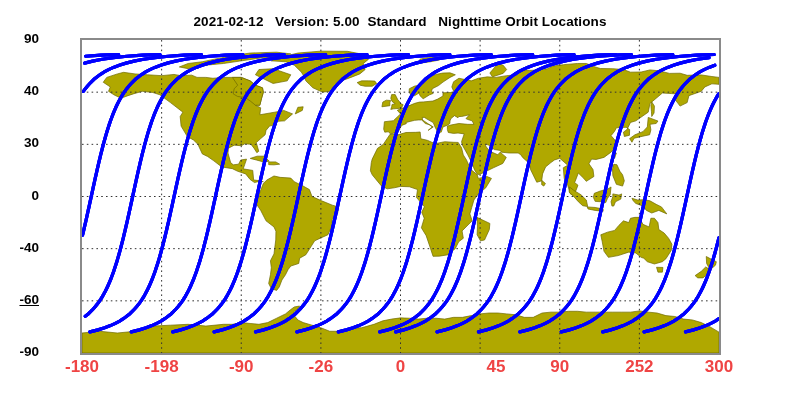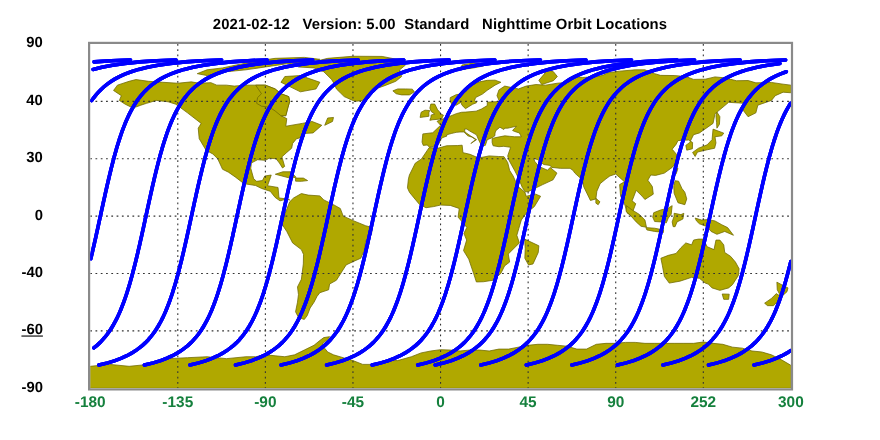--- a/index.html
+++ b/index.html
@@ -32,21 +32,21 @@
 
   .ylabel{
     position:absolute;
     font-size:13.5px;font-weight:bold;color:#000000;
     text-align:right;
     width:60px;
     right:733px;
   }
   .xlabel{
     position:absolute;
-    font-size:14px;font-weight:bold;color:#15803d;
+    font-size:17px;font-weight:bold;color:#ef4444;
     text-align:center;
     width:80px;
   }
 </style>
 </head>
 <body>
 
 <div id="page">
 
   <div id="title">2021-02-12   Version: 5.00  Standard   Nighttime Orbit Locations</div>
@@ -55,25 +55,25 @@
       <div class="ylabel" style="top: 31px;">90</div>
       <div class="ylabel" style="top: 83.1667px;">40</div>
       <div class="ylabel" style="top: 135.333px;">30</div>
       <div class="ylabel" style="top: 187.5px;">0</div>
       <div class="ylabel" style="top: 239.667px;">-40</div>
       <div class="ylabel" style="top: 291.833px; text-decoration: underline;">-60</div>
       <div class="ylabel" style="top: 344px;">-90</div>
     </div>
   <div id="xlabels">
       <div class="xlabel" style="left: 42px; top: 357px;">-180</div>
-      <div class="xlabel" style="left: 121.625px; top: 357px;">-135</div>
+      <div class="xlabel" style="left: 121.625px; top: 357px;">-198</div>
       <div class="xlabel" style="left: 201.25px; top: 357px;">-90</div>
-      <div class="xlabel" style="left: 280.875px; top: 357px;">-45</div>
+      <div class="xlabel" style="left: 280.875px; top: 357px;">-26</div>
       <div class="xlabel" style="left: 360.5px; top: 357px;">0</div>
-      <div class="xlabel" style="left: 440px; top: 357px;">45</div>
+      <div class="xlabel" style="left: 456px; top: 357px;">45</div>
       <div class="xlabel" style="left: 519.75px; top: 357px;">90</div>
       <div class="xlabel" style="left: 599.375px; top: 357px;">252</div>
       <div class="xlabel" style="left: 679px; top: 357px;">300</div>
     </div>
 
   <div id="plotframe">
     <svg id="plotsvg" width="637" height="313" viewBox="0 0 637 313">
       <g id="land-layer">
           <polygon points="288.42,130.76 289.30,122.59 290.19,119.11 295.50,108.33 301.16,104.51 308.06,94.25 316.73,94.60 323.99,92.51 333.72,92.33 338.14,91.99 338.85,98.77 345.40,100.33 353.00,103.64 362.74,101.73 371.23,102.25 376.18,102.42 379.55,107.81 381.32,114.94 384.50,119.98 386.80,125.20 388.92,129.55 395.12,134.59 396.36,138.42 405.03,136.50 409.45,138.42 403.79,147.81 396.36,153.89 391.93,159.98 389.63,167.80 387.86,173.89 390.16,180.84 380.08,190.93 381.32,198.23 376.71,201.71 373.35,208.49 366.27,214.75 357.43,216.14 351.06,216.32 348.58,208.67 344.16,195.63 339.38,187.80 342.21,178.24 339.73,172.15 342.39,166.76 334.43,157.37 335.49,149.54 327.35,146.76 318.50,146.41 312.31,147.81 305.23,148.85 299.39,145.89 294.44,139.98 290.19,134.76 288.42,130.76" fill="#b0a800" stroke="#6e6a00" stroke-width="0.7" stroke-linejoin="round"></polygon>
           <polygon points="394.94,177.37 407.86,183.45 407.33,189.54 402.55,199.97 398.48,200.84 395.12,194.76 395.47,186.06 394.94,177.37" fill="#b0a800" stroke="#6e6a00" stroke-width="0.7" stroke-linejoin="round"></polygon>

